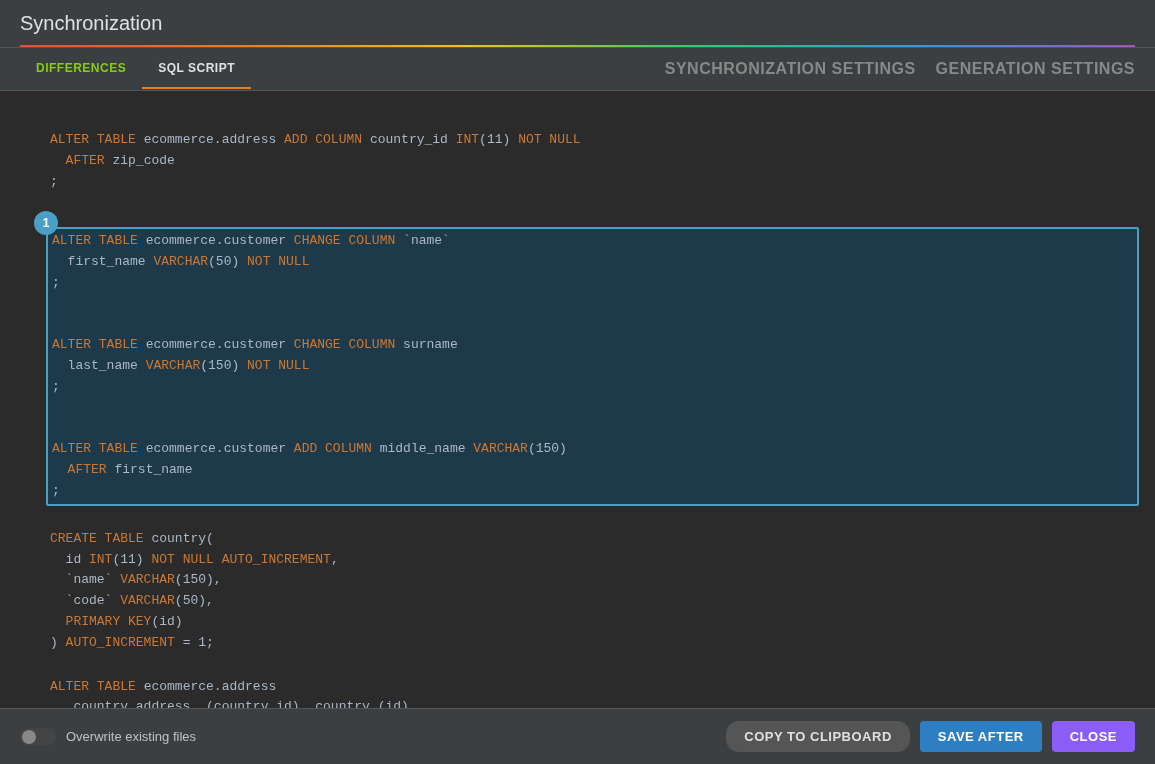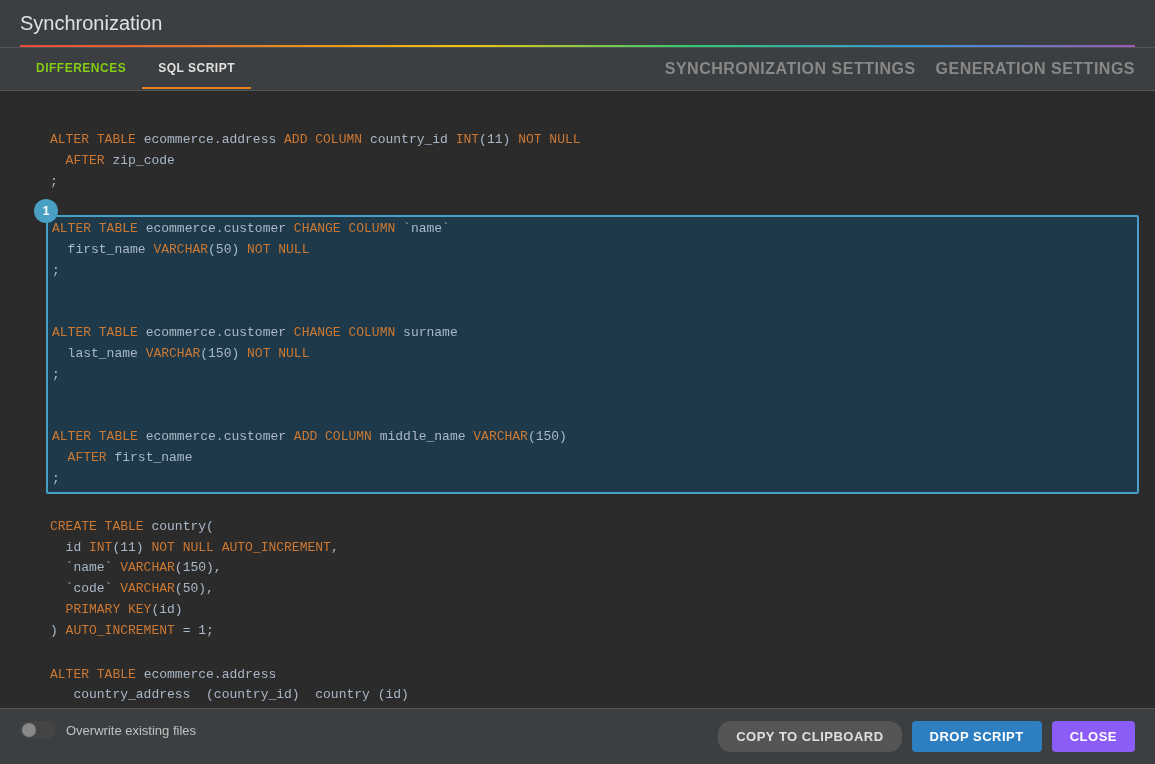--- a/index.html
+++ b/index.html
@@ -99,21 +99,21 @@
 
     
     .kw { color: #cc7832; }
 
     
     .highlight-block {
       position: relative;
       background: #1e3a4a;
       border: 2px solid #4a9fc4;
       border-radius: 2px;
-      margin: 4px -4px 4px -4px;
+      margin: 16px -4px 4px -4px;
       padding: 2px 4px;
     }
 
     .badge {
       position: absolute;
       left: -16px;
       top: -16px;
       width: 24px;
       height: 24px;
       background: #4a9fc4;
@@ -127,21 +127,21 @@
       font-family: Arial, sans-serif;
       z-index: 10;
     }
 
     
     .footer {
       background: #3c3f41;
       border-top: 1px solid #555;
       padding: 12px 20px;
       display: flex;
-      align-items: flex-start;
+      align-items: center;
       justify-content: space-between;
     }
 
     .footer-left {
       display: flex;
       align-items: center;
       gap: 10px;
     }
 
     .toggle-switch {
@@ -304,16 +304,16 @@
 
 <div class="footer">
   <div class="footer-left">
     <div class="toggle-switch off">
       <div class="toggle-knob"></div>
     </div>
     <span class="footer-label">Overwrite existing files</span>
   </div>
   <div class="footer-right">
     <button class="btn btn-dark">COPY TO CLIPBOARD</button>
-    <button class="btn btn-blue">DROP SCRIPT</button>
+    <button class="btn btn-blue">SAVE AFTER</button>
     <button class="btn btn-close">CLOSE</button>
   </div>
 </div>
 
 </body></html>

